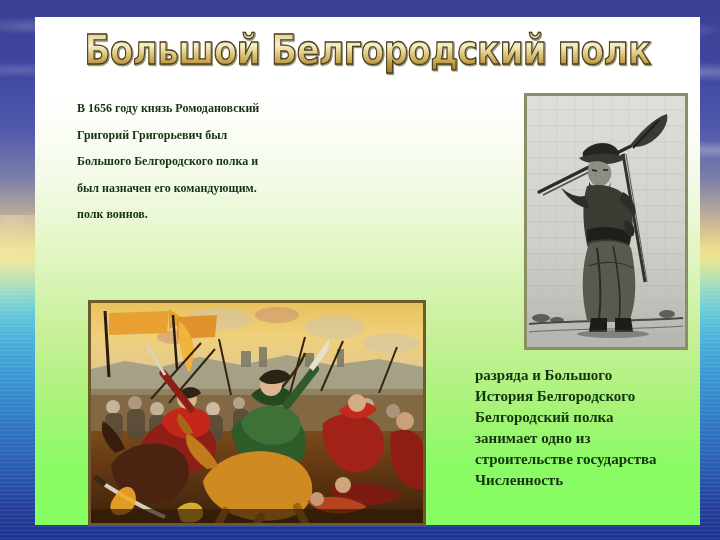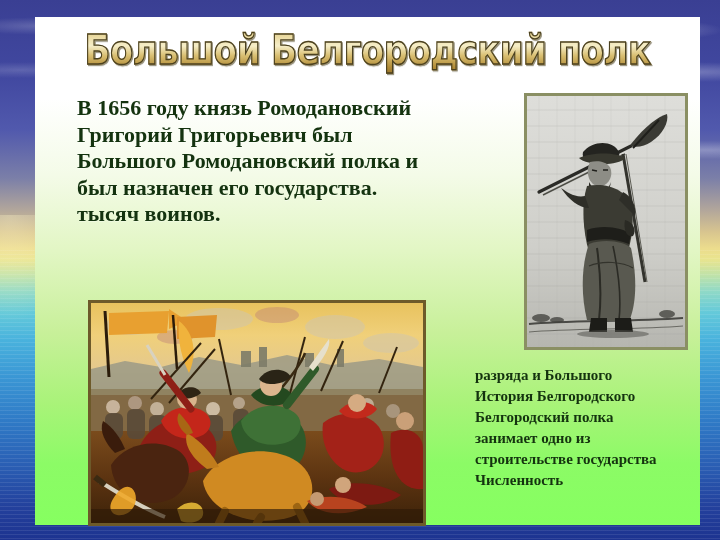--- a/index.html
+++ b/index.html
@@ -80,21 +80,21 @@
     -webkit-text-stroke:1.1px #4b4120;
     paint-order:stroke fill;
     filter:drop-shadow(1px 1px 0 rgba(70,60,25,.55));
     white-space:nowrap;
   }
 
   
   .body-text{
     position:absolute;left:42px;top:78px;width:395px;
     font-family:"Liberation Serif", serif;
-    font-weight:bold;font-size:22px;line-height:26.5px;
+    font-weight:bold;font-size:12px;line-height:26.5px;
     color:#14330f;
     text-shadow:0 1px 0 rgba(255,255,255,.35);
   }
   .body-text .ln{display:block;white-space:nowrap;}
 
   
   .caption-text{
     position:absolute;left:440px;top:348px;width:252px;
     font-family:"Liberation Serif", serif;
     font-weight:bold;font-size:15px;line-height:21px;
@@ -133,23 +133,23 @@
   <div class="bg-sunpath"></div>
   <div class="bg-water"></div>
 
   <div class="panel">
 
     <div class="title">Большой Белгородский полк</div>
 
     <div class="body-text">
       <span class="ln"> В 1656 году князь Ромодановский</span>
       <span class="ln">Григорий Григорьевич был</span>
-      <span class="ln">Большого Ромодановский полка и</span>
-      <span class="ln">был назначен его государства.</span>
-      <span class="ln">тысяч воинов.</span>
+      <span class="ln">Большого Белгородского полка и</span>
+      <span class="ln">был назначен его командующим.</span>
+      <span class="ln">полк воинов.</span>
     </div>
 
     <div class="engraving">
       <svg viewBox="0 0 158 251" preserveAspectRatio="none">
         <defs>
           <linearGradient id="paper" x1="0" y1="0" x2="0" y2="1">
             <stop offset="0" stop-color="#dededa"></stop>
             <stop offset="0.6" stop-color="#cfcfca"></stop>
             <stop offset="1" stop-color="#b6b6b0"></stop>
           </linearGradient>

